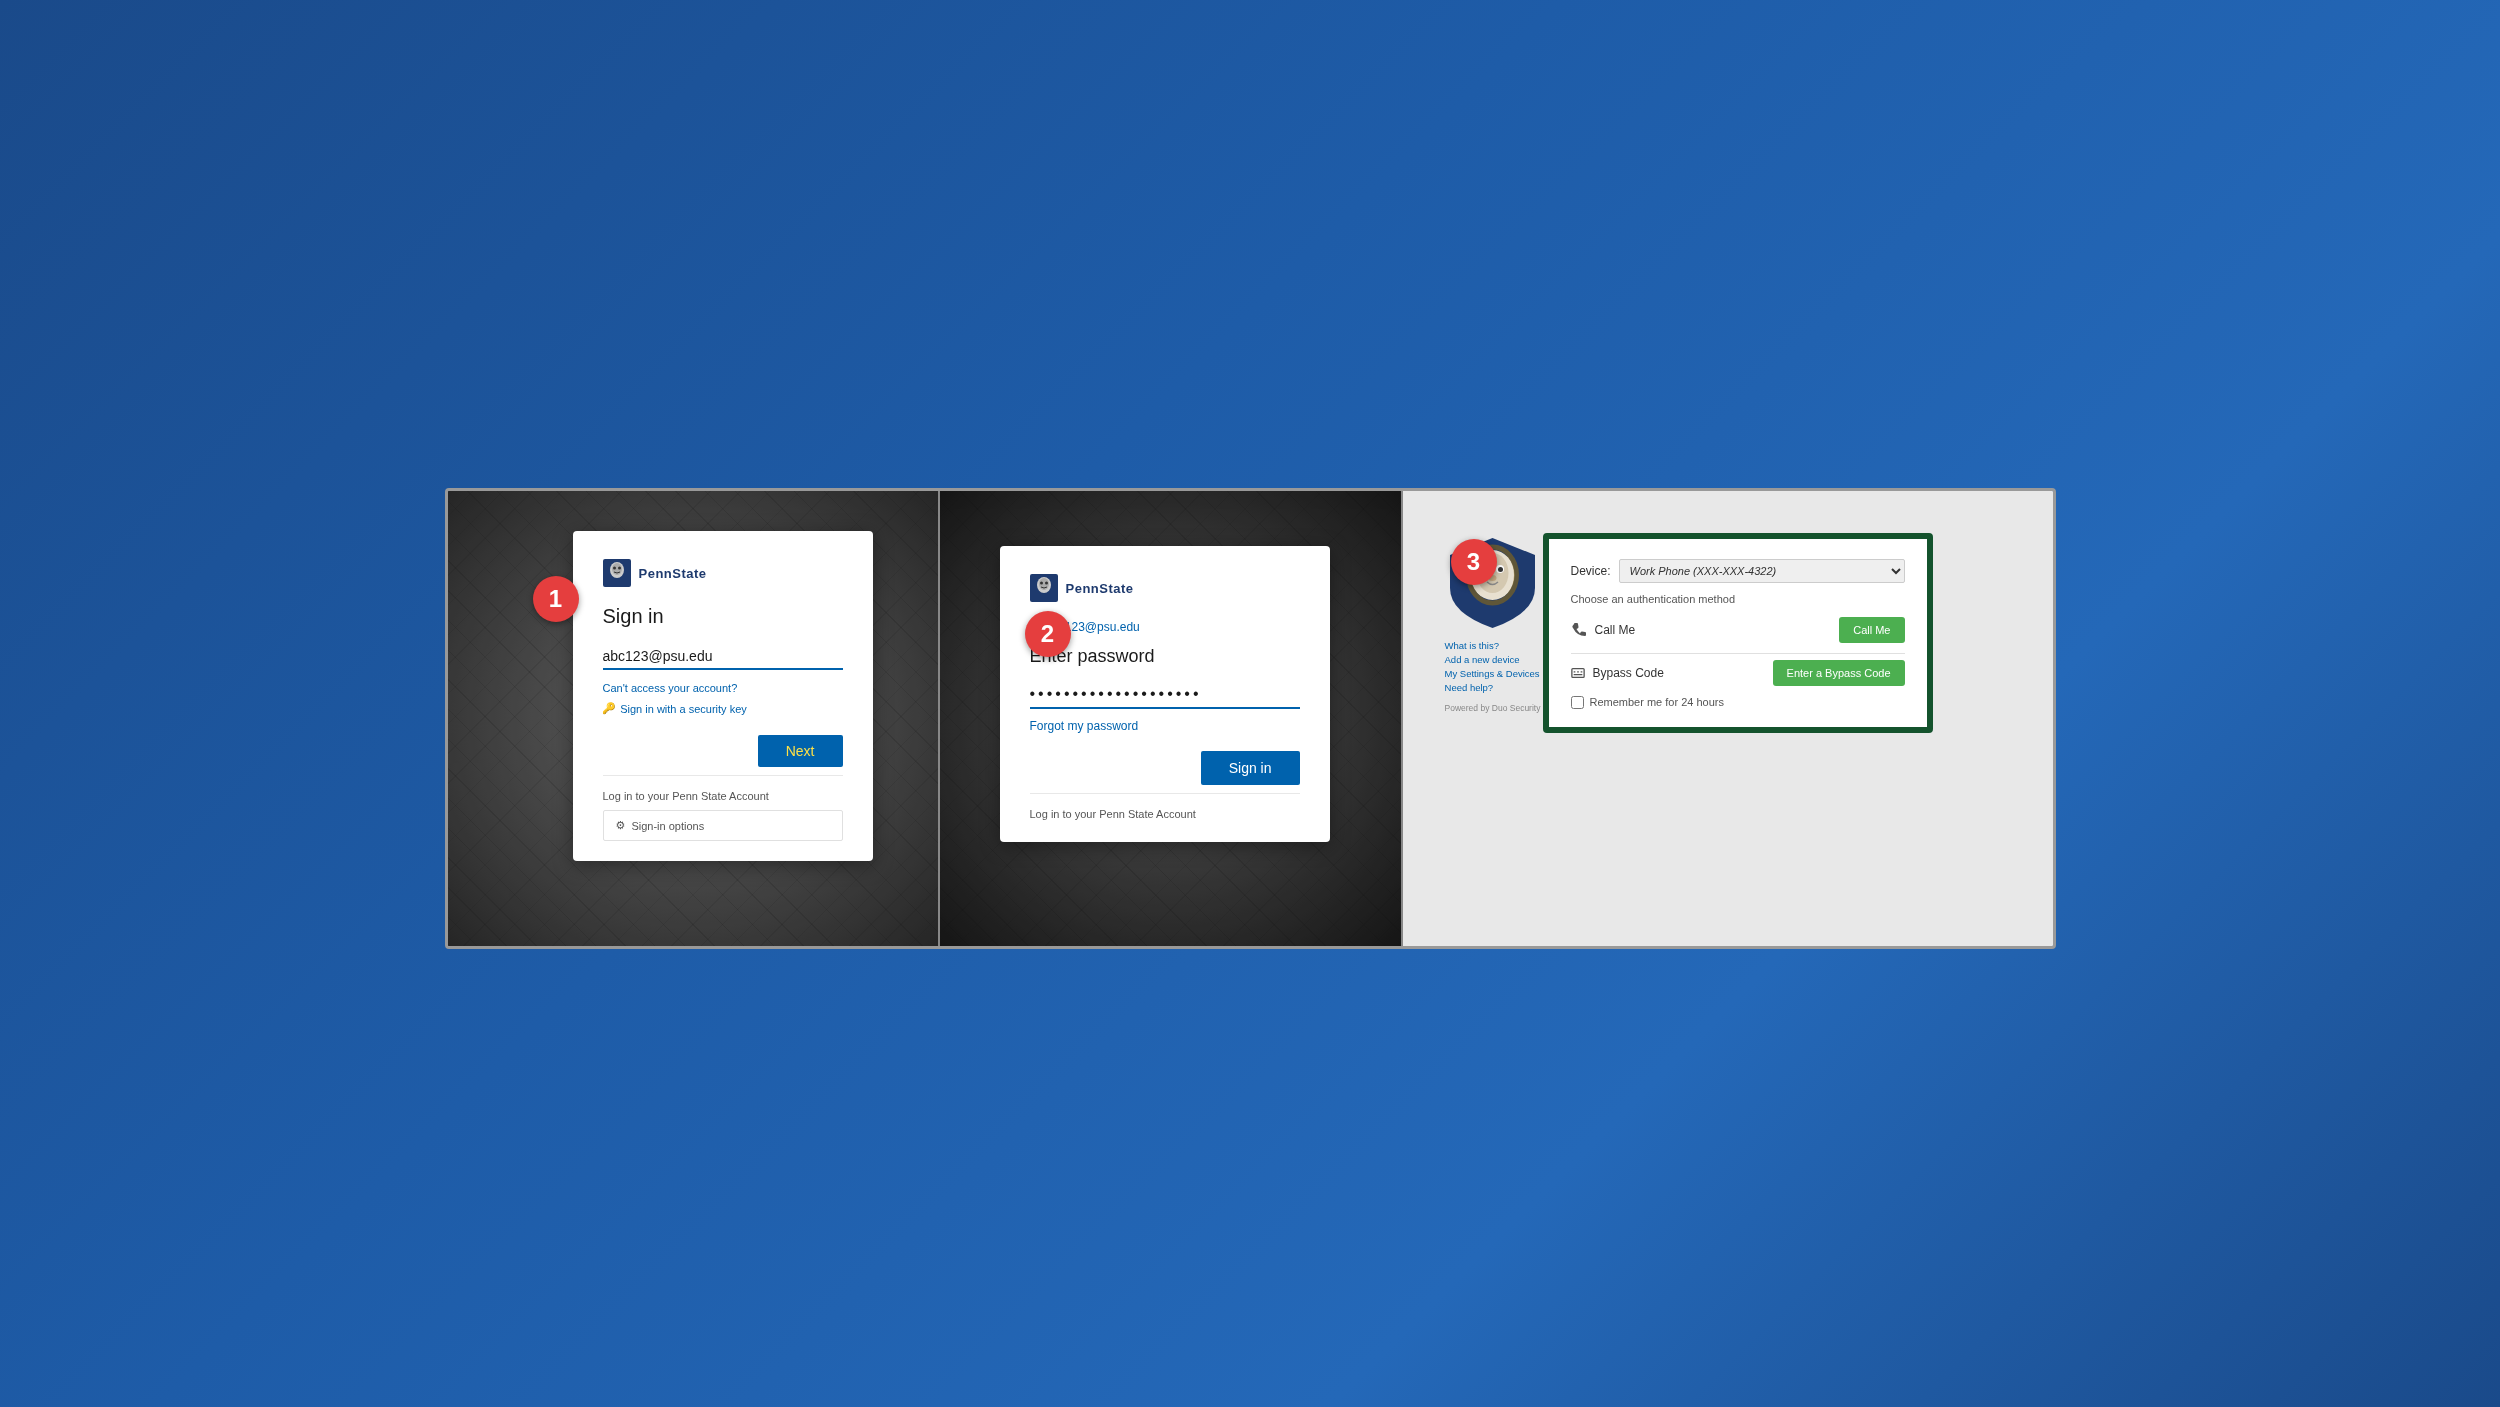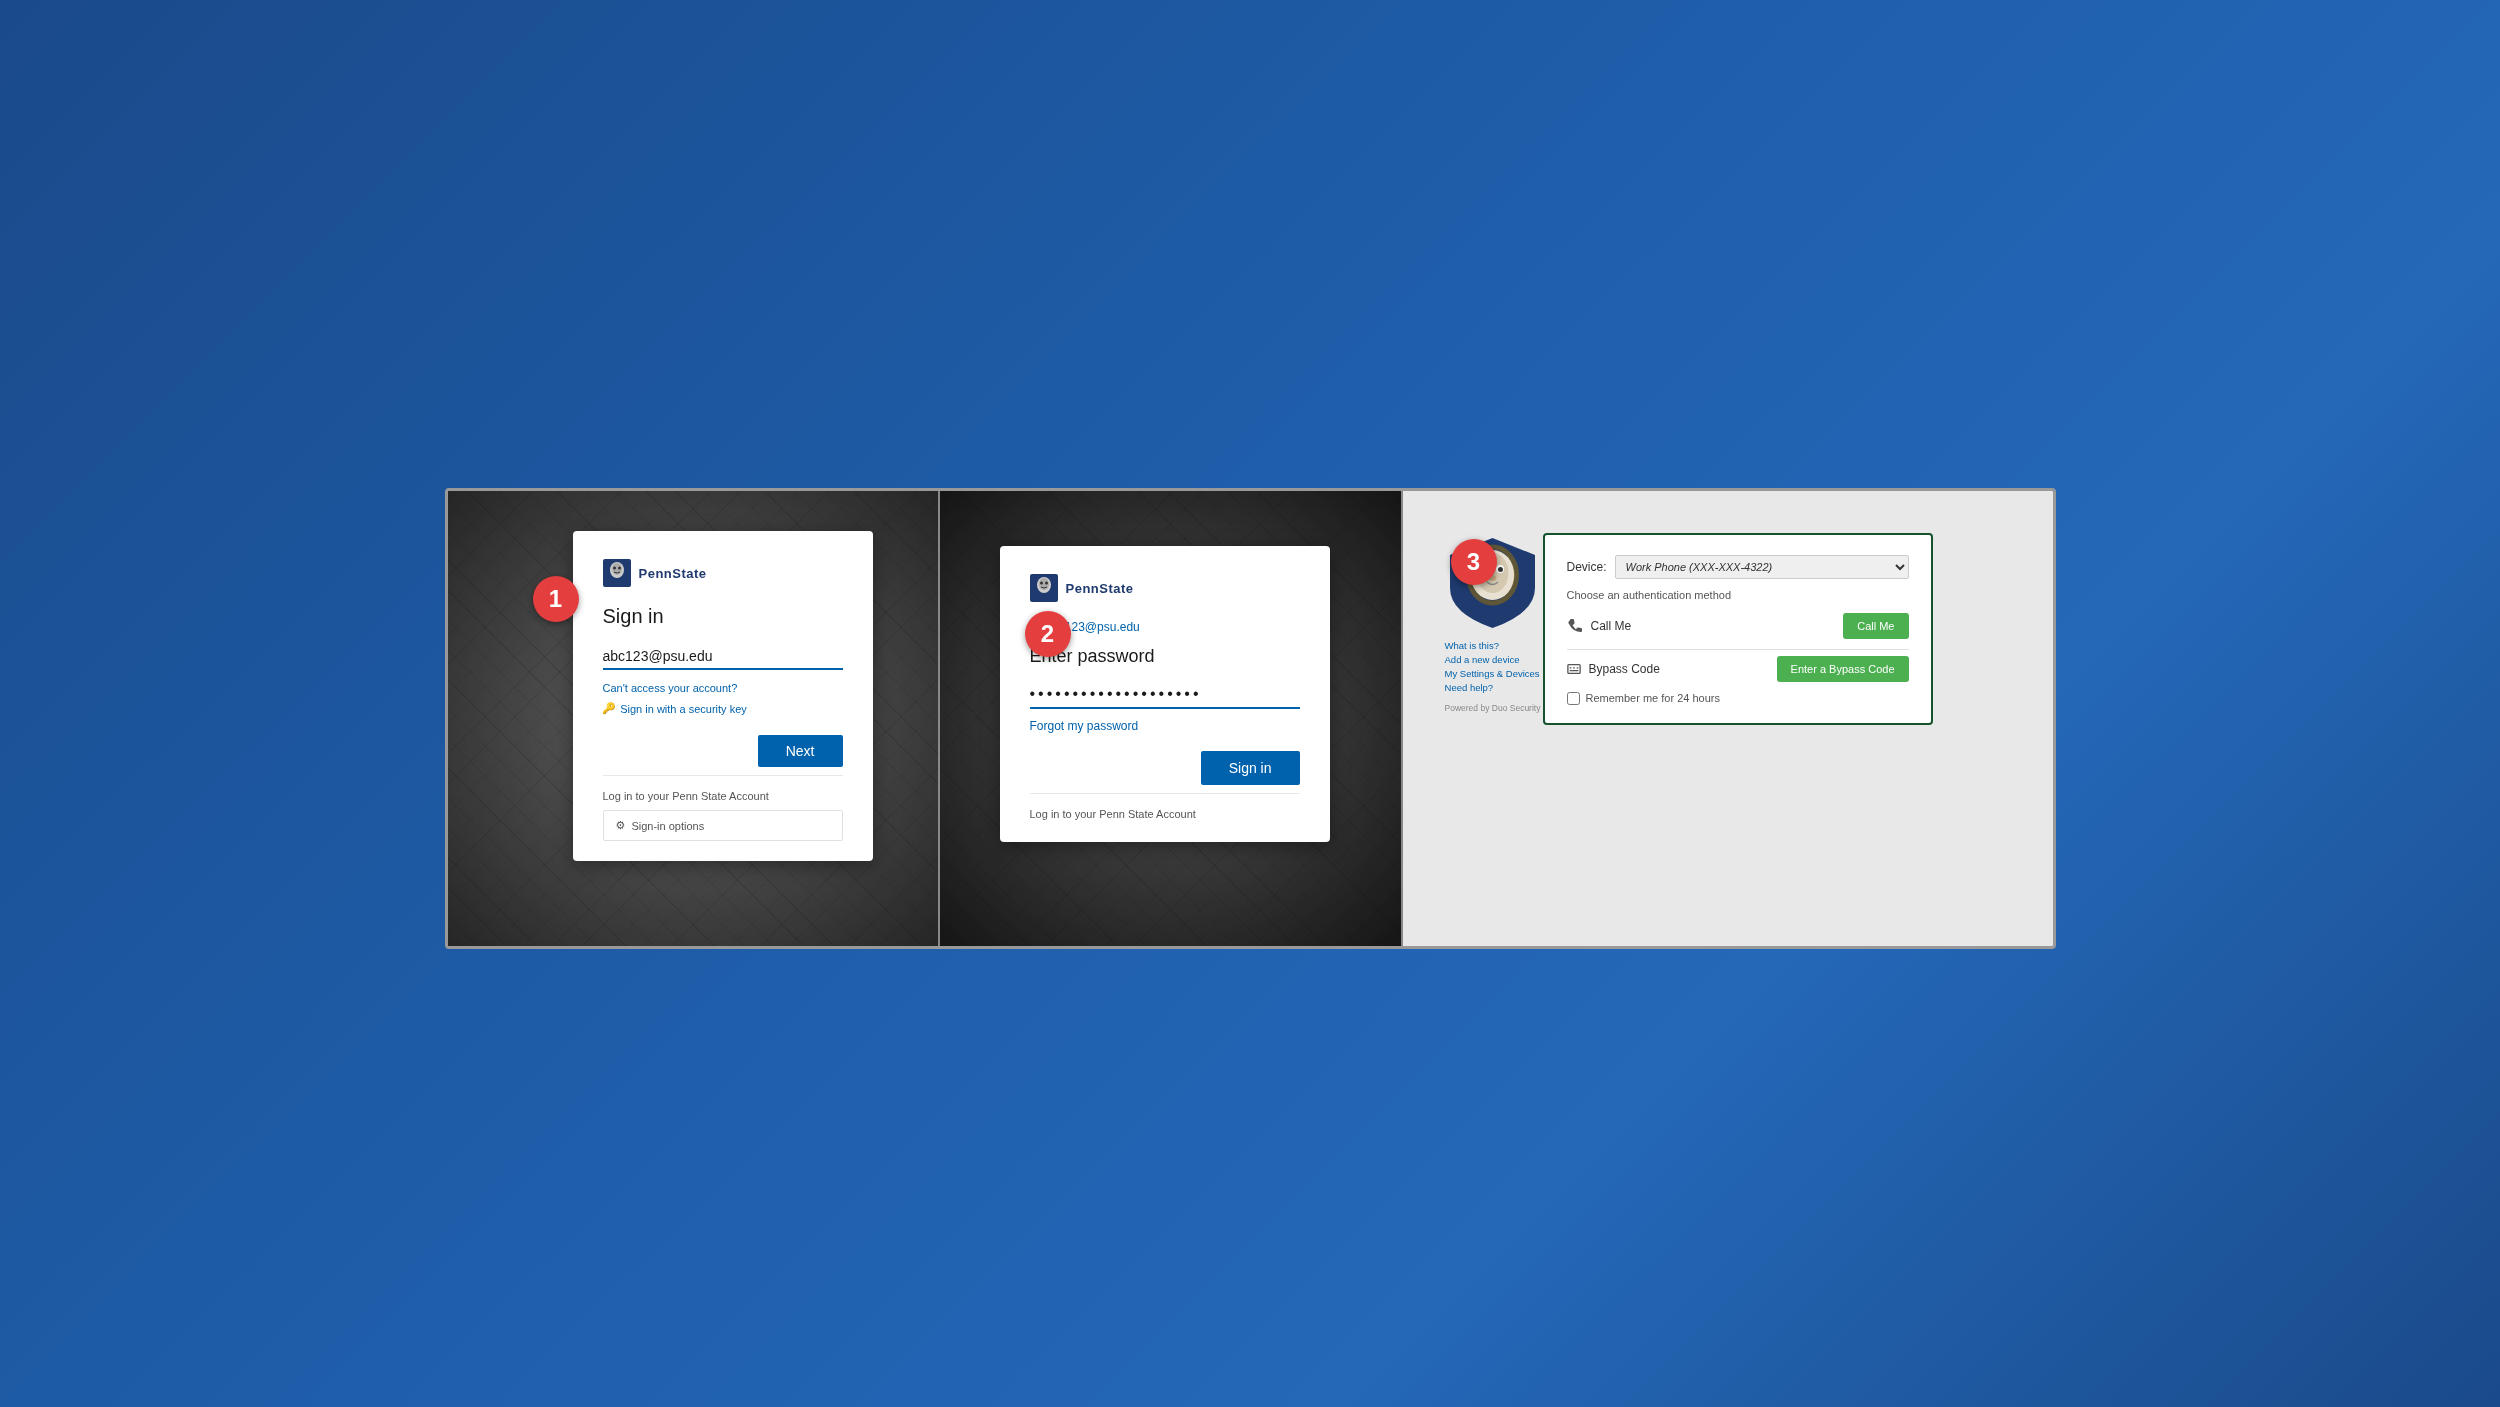--- a/index.html
+++ b/index.html
@@ -182,21 +182,21 @@
       color: #0062ad;
       text-decoration: none;
       display: flex;
       align-items: center;
       gap: 4px;
       margin-bottom: 20px;
     }
 
     .next-btn {
       background: #0062ad;
-      color: #ffffff;
+      color: #fde047;
       border: none;
       padding: 8px 28px;
       font-size: 14px;
       cursor: pointer;
       border-radius: 2px;
       float: right;
       margin-bottom: 8px;
     }
 
     .card-footer {
@@ -271,21 +271,21 @@
       margin-bottom: 8px;
     }
 
     
     .duo-card {
       position: absolute;
       top: 42px;
       left: 140px;
       width: 390px;
       background: white;
-      border: 2px solid #14532d;
+      border: 6px solid #14532d;
       border-radius: 4px;
       padding: 20px 22px 18px;
       z-index: 5;
     }
 
     .duo-logo-area {
       position: absolute;
       top: 42px;
       left: 35px;
       width: 110px;

